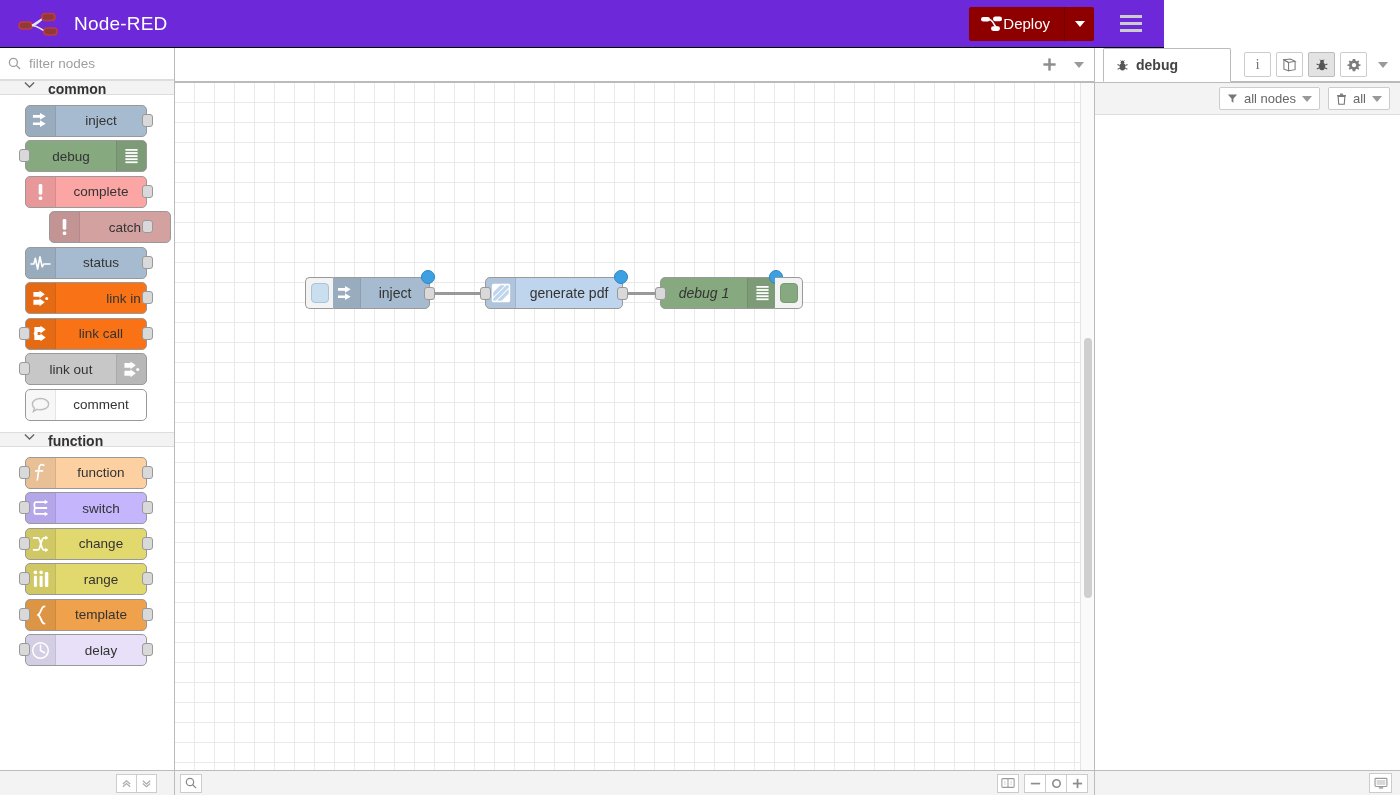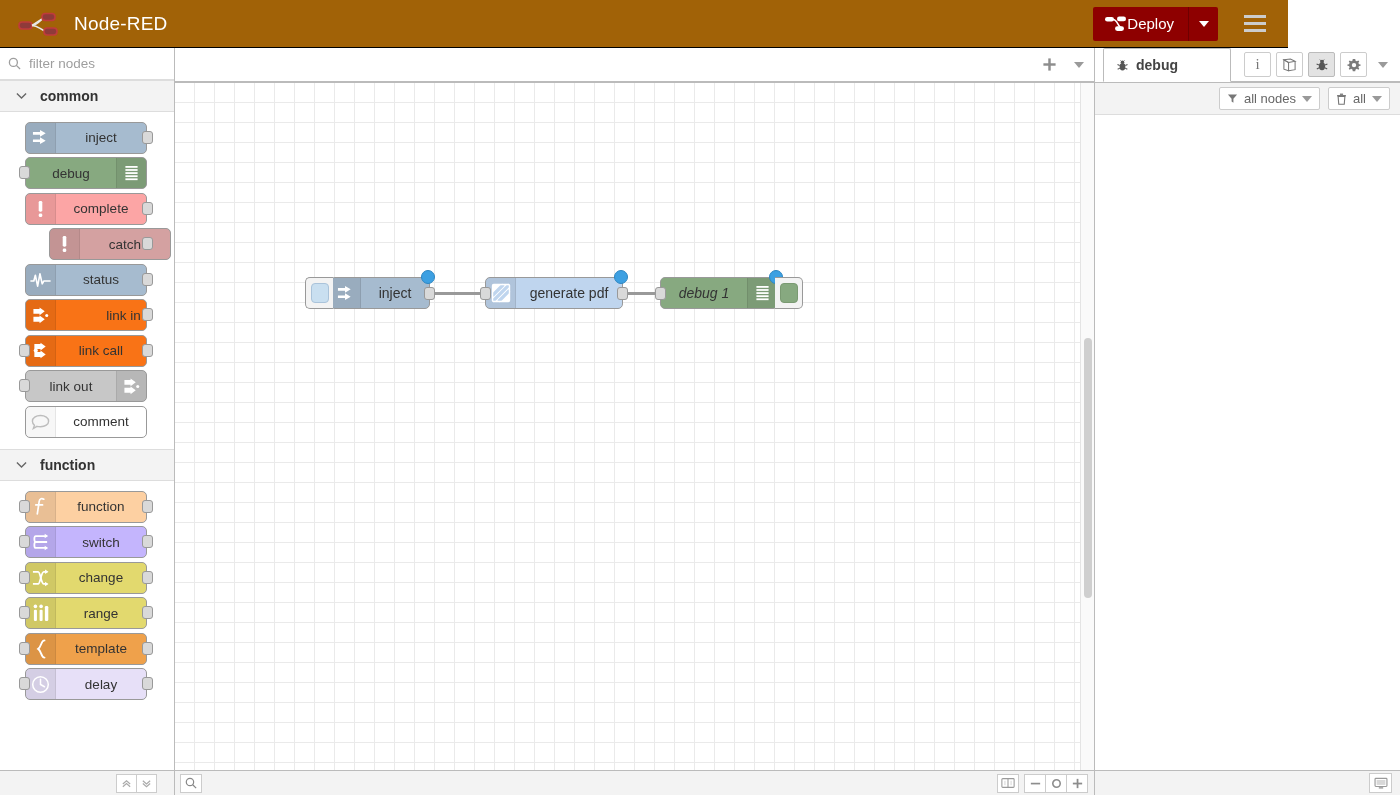--- a/index.html
+++ b/index.html
@@ -8,22 +8,22 @@
     width: 1400px; height: 795px;
     overflow: hidden;
     font-family: "Liberation Sans", sans-serif;
     font-size: 14px;
     background: #fff;
   }
   #app { position: relative; width: 1400px; height: 795px; }
 
   
   #header {
-    position: absolute; top: 0; left: 0; width: 1288px; height: 48px;
-    background: #a16207; color: #fff;
+    position: absolute; top: 0; left: 0; width: 1164px; height: 48px;
+    background: #6d28d9; color: #fff;
     display: flex; align-items: center;
     border-bottom: 1px solid #000;
   }
   #header .brand {
     display: flex; align-items: center; gap: 12px; padding-left: 18px;
   }
   #header .brand-title {
     font-size: 19px; color: #fff; font-weight: 400; letter-spacing: .2px;
   }
   .nr-logo { width: 44px; height: 26px; display: block; }
@@ -68,21 +68,21 @@
   }
   #palette-search .mag { margin-right: 6px; }
   #palette-search input {
     border: none; outline: none; font-size: 13.5px; color: #555;
     width: 100%; background: transparent; font-family: "Liberation Sans", sans-serif;
   }
   #palette-search input::placeholder { color: #9e9e9e; }
   #palette-list { flex: 1 1 auto; overflow: hidden; }
   .pal-category {
     background: #f3f3f3; border-bottom: 1px solid #ddd; border-top: 1px solid #ddd;
-    height: 32px; display: flex; align-items: center; padding-left: 16px;
+    height: 15px; display: flex; padding-left: 24px;
     font-weight: bold; font-size: 14px; color: #333; cursor: pointer;
   }
   .pal-category .chev {
     width: 14px; margin-right: 10px; color: #666; font-size: 11px; line-height: 1;
   }
   .pal-items { padding: 6px 0 8px 0; background: #fff; }
   .pal-node-wrap {
     position: relative; height: 32px; margin: 3.5px 0 3.5px 25px; width: 122px;
   }
   .pal-node {

